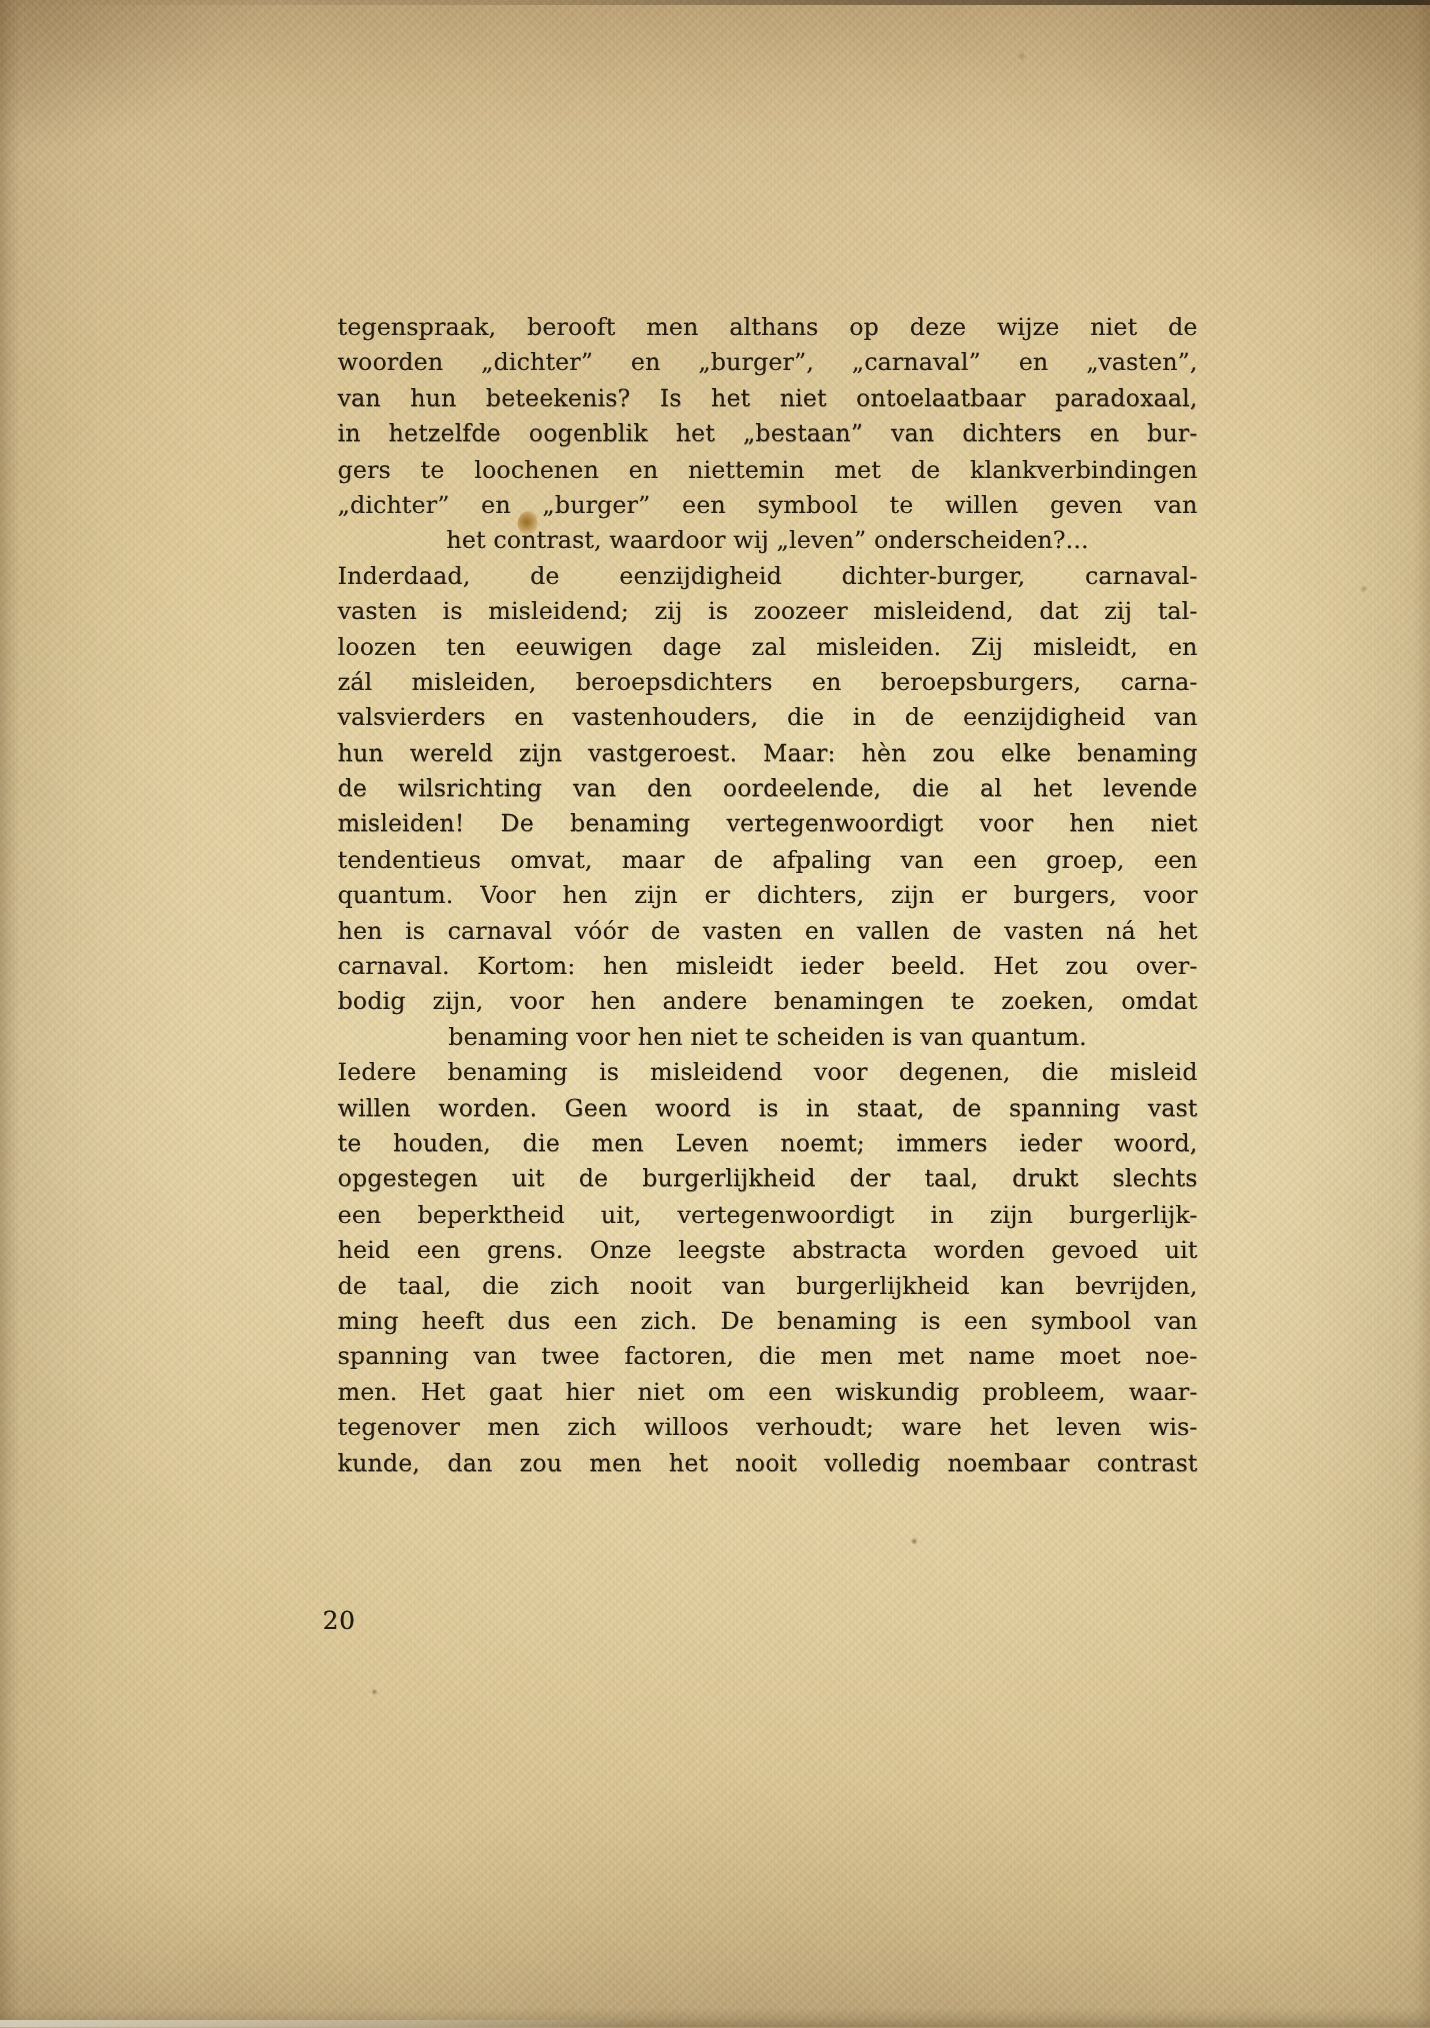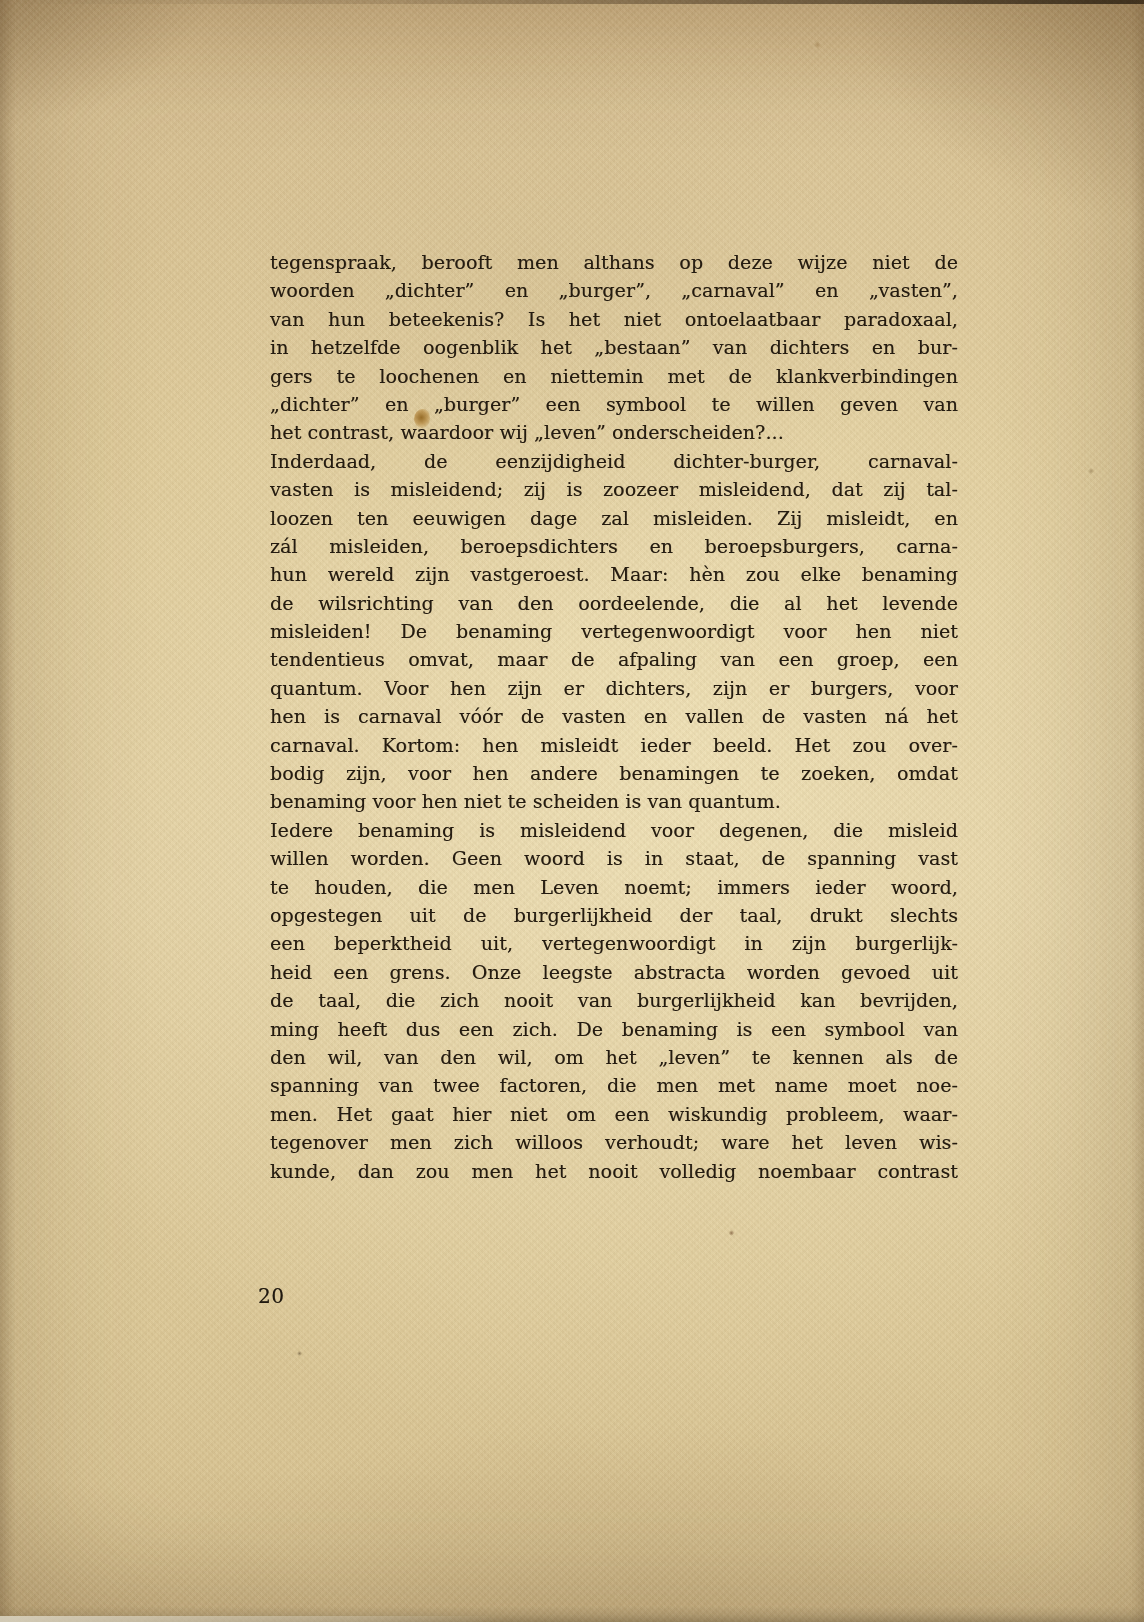--- a/index.html
+++ b/index.html
@@ -64,21 +64,21 @@
     width: 688px;
     color: #241b10;
     font-size: 19px;
     line-height: 28.4px;
     letter-spacing: 0.1px;
     text-shadow: 0.3px 0.3px 0.3px rgba(36,27,16,0.45);
   }
   .line {
     height: 28.4px;
     white-space: nowrap;
-    text-align: left;
+    text-align: center;
   }
   .line.just {
     white-space: normal;
     text-align: justify;
     text-align-last: justify;
   }
   .line .it { }
   .page-number {
     position: absolute;
     left: 258px;
@@ -126,38 +126,38 @@
       <div class="line just"><span>woorden „dichter” en „burger”, „carnaval” en „vasten”,</span></div>
       <div class="line just"><span>van hun beteekenis? Is het niet ontoelaatbaar paradoxaal,</span></div>
       <div class="line just"><span>in hetzelfde oogenblik het „bestaan” van dichters en bur-</span></div>
       <div class="line just"><span>gers te loochenen en niettemin met de klankverbindingen</span></div>
       <div class="line just"><span>„dichter” en „burger” een symbool te willen geven van</span></div>
       <div class="line"><span>het contrast, waardoor wij „leven” onderscheiden?...</span></div>
       <div class="line just"><span>Inderdaad, de eenzijdigheid dichter-burger, carnaval-</span></div>
       <div class="line just"><span>vasten is misleidend; zij is zoozeer misleidend, dat zij tal-</span></div>
       <div class="line just"><span>loozen ten eeuwigen dage zal misleiden. Zij misleidt, en</span></div>
       <div class="line just"><span>zál misleiden, beroepsdichters en beroepsburgers, carna-</span></div>
+      <div class="line just"><span>valsvierders en vastenhouders, die in de eenzijdigheid van</span></div>
       <div class="line just"><span>hun wereld zijn vastgeroest. Maar: hèn zou elke benaming</span></div>
       <div class="line just"><span>de wilsrichting van den oordeelende, die al het levende</span></div>
       <div class="line just"><span>misleiden! De benaming vertegenwoordigt voor hen niet</span></div>
       <div class="line just"><span>tendentieus omvat, maar de afpaling van een groep, een</span></div>
       <div class="line just"><span>quantum. Voor hen </span><span class="it">zijn</span><span> er dichters, </span><span class="it">zijn</span><span> er burgers, voor</span></div>
       <div class="line just"><span>hen is carnaval vóór de vasten en vallen de vasten ná het</span></div>
       <div class="line just"><span>carnaval. Kortom: hen misleidt ieder beeld. Het zou over-</span></div>
       <div class="line just"><span>bodig zijn, voor hen andere benamingen te zoeken, omdat</span></div>
       <div class="line"><span>benaming voor hen niet te scheiden is van quantum.</span></div>
       <div class="line just"><span>Iedere benaming is misleidend voor degenen, die misleid</span></div>
       <div class="line just"><span>willen worden. Geen woord is in staat, de spanning vast</span></div>
       <div class="line just"><span>te houden, die men Leven noemt; immers ieder woord,</span></div>
       <div class="line just"><span>opgestegen uit de burgerlijkheid der taal, drukt slechts</span></div>
       <div class="line just"><span>een beperktheid uit, vertegenwoordigt in zijn burgerlijk-</span></div>
       <div class="line just"><span>heid een grens. Onze leegste abstracta worden gevoed uit</span></div>
       <div class="line just"><span>de taal, die zich nooit van burgerlijkheid kan bevrijden,</span></div>
       <div class="line just"><span>ming heeft dus een </span><span class="it">zich</span><span>. De benaming is een symbool van</span></div>
-      <div class="line just"><span>den </span><span class="it">wil,</span><span> van den wil, om het „leven” te kennen als de</span></div>
       <div class="line just"><span>spanning van twee factoren, </span><span class="it">die men met name moet noe-</span></div>
       <div class="line just"><span class="it">men.</span><span> Het gaat hier niet om een wiskundig probleem, waar-</span></div>
       <div class="line just"><span>tegenover men zich willoos verhoudt; ware het leven wis-</span></div>
       <div class="line just"><span>kunde, dan zou men het nooit volledig noembaar contrast</span></div>
     </div>
 
   <div class="ink-stain"></div>
 
   <div class="page-number">20</div>
 </div>

